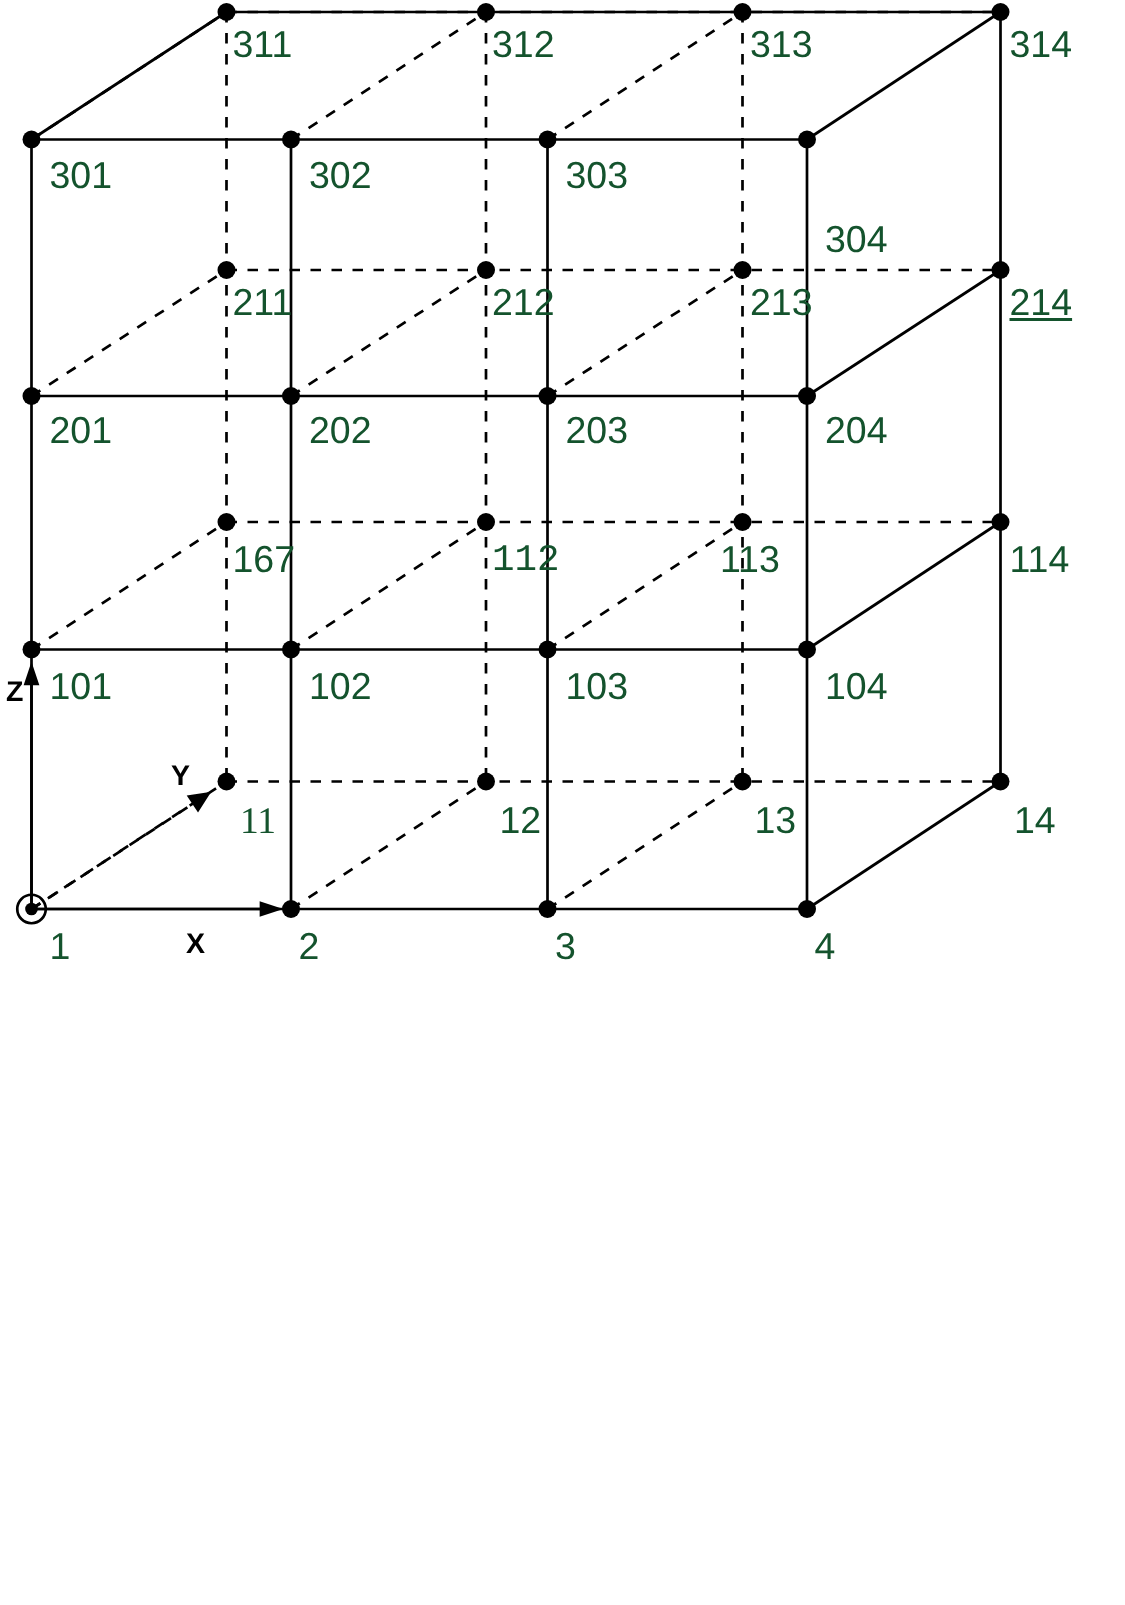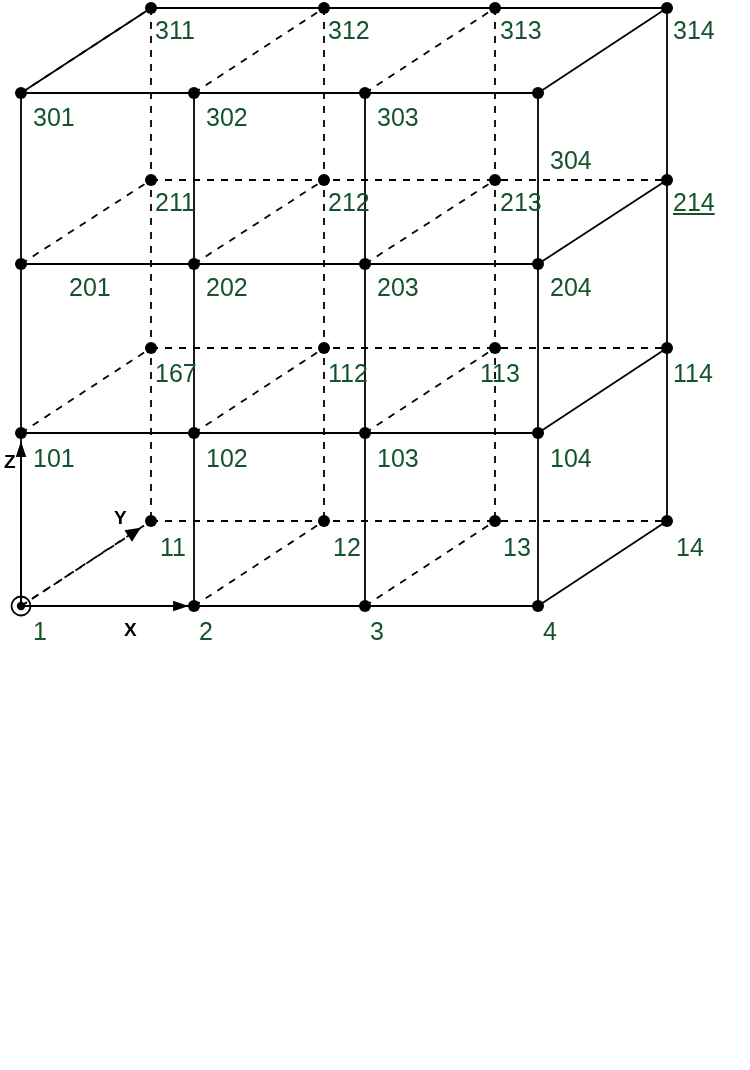--- a/index.html
+++ b/index.html
@@ -156,36 +156,36 @@
       <circle cx="495" cy="8" r="6"></circle>
       <circle cx="667" cy="8" r="6"></circle>
     </g>
   </svg>
 
   <span class="lbl" style="left:33px;  top:619px;">1</span>
   <span class="lbl" style="left:199px; top:619px;">2</span>
   <span class="lbl" style="left:370px; top:619px;">3</span>
   <span class="lbl" style="left:543px; top:619px;">4</span>
 
-  <span class="lbl" style="left:160px; top:535px;">11</span>
+  <span class="lbl" style="left:160px; top:535px;font-family:Liberation Serif, serif;">11</span>
   <span class="lbl" style="left:333px; top:535px;">12</span>
   <span class="lbl" style="left:503px; top:535px;">13</span>
   <span class="lbl" style="left:676px; top:535px;">14</span>
 
   <span class="lbl" style="left:33px;  top:446px;">101</span>
   <span class="lbl" style="left:206px; top:446px;">102</span>
   <span class="lbl" style="left:377px; top:446px;">103</span>
   <span class="lbl" style="left:550px; top:446px;">104</span>
 
   <span class="lbl" style="left:155px; top:361px;">167</span>
-  <span class="lbl" style="left:328px; top:361px;">112</span>
+  <span class="lbl" style="left:328px; top:361px;font-family:Liberation Mono, monospace;">112</span>
   <span class="lbl" style="left:480px; top:361px;">113</span>
   <span class="lbl" style="left:673px; top:361px;">114</span>
 
-  <span class="lbl" style="left:33px;  top:275px;margin-left:36px;">201</span>
+  <span class="lbl" style="left:33px;  top:275px;">201</span>
   <span class="lbl" style="left:206px; top:275px;">202</span>
   <span class="lbl" style="left:377px; top:275px;">203</span>
   <span class="lbl" style="left:550px; top:275px;">204</span>
 
   <span class="lbl" style="left:155px; top:190px;">211</span>
   <span class="lbl" style="left:328px; top:190px;">212</span>
   <span class="lbl" style="left:500px; top:190px;">213</span>
   <span class="lbl" style="left:673px; top:190px;text-decoration:underline;">214</span>
 
   <span class="lbl" style="left:33px;  top:105px;">301</span>

